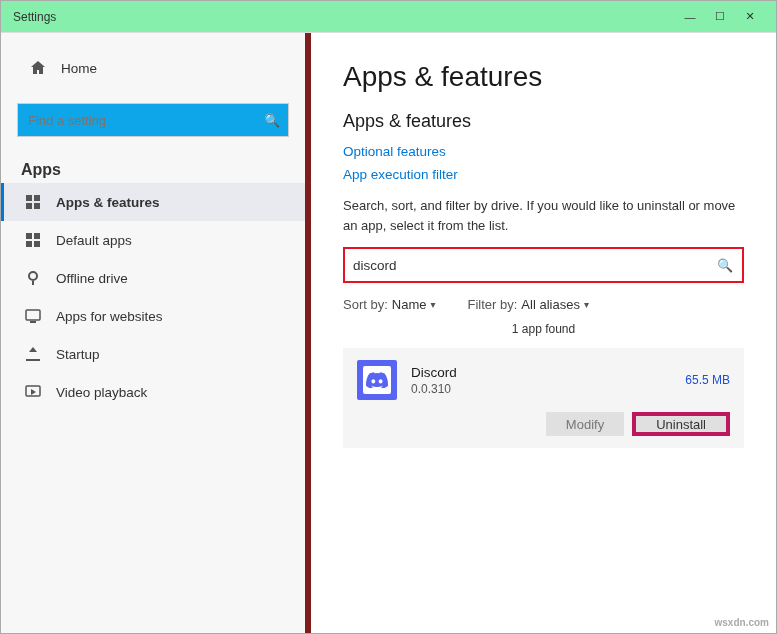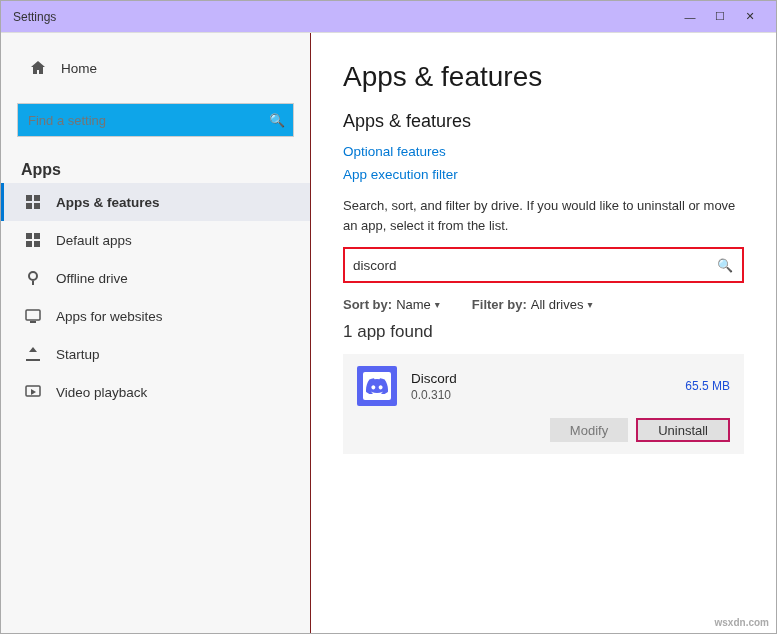--- a/index.html
+++ b/index.html
@@ -9,21 +9,21 @@
       width: 777px;
       height: 634px;
       overflow: hidden;
       display: flex;
       flex-direction: column;
       border: 1px solid #aaa;
     }
 
     
     .title-bar {
-      background: #c4b5fd;
+      background: #86efac;
       height: 32px;
       display: flex;
       align-items: center;
       padding: 0 12px;
       justify-content: space-between;
       border-bottom: 1px solid #ddd;
       flex-shrink: 0;
     }
     .title-bar-title {
       font-size: 12px;
@@ -50,21 +50,21 @@
     .main-content {
       display: flex;
       flex: 1;
       overflow: hidden;
     }
 
     
     .sidebar {
       width: 310px;
       background: #f7f7f7;
-      border-right: 1px solid #7f1d1d;
+      border-right: 6px solid #7f1d1d;
       display: flex;
       flex-direction: column;
       flex-shrink: 0;
       padding-top: 0;
     }
 
     .sidebar-header {
       padding: 16px 20px 8px 20px;
     }
 
@@ -199,28 +199,29 @@
       font-size: 13px;
       color: #444;
       align-items: center;
     }
     .filter-item {
       display: flex;
       align-items: center;
       gap: 4px;
       cursor: pointer;
     }
-    .filter-label { color: #555; font-weight: bold; }
+    .filter-label { color: #555; }
     .filter-value { color: #333; font-weight: 500; }
     .chevron { font-size: 10px; color: #555; }
 
     .result-count {
-      font-size: 17px;
+      font-size: 12px;
       color: #333;
       margin-bottom: 12px;
+      text-align: center;
     }
 
     
     .app-item {
       background: #f5f5f5;
       padding: 12px 14px;
       margin-bottom: 0;
     }
     .app-item-header {
       display: flex;
@@ -271,21 +272,21 @@
       border: none;
       font-family: inherit;
     }
     .btn-modify {
       background: #e0e0e0;
       color: #777;
     }
     .btn-uninstall {
       background: #e0e0e0;
       color: #333;
-      border: 2px solid #be185d;
+      border: 4px solid #be185d;
     }
 
     
     .watermark {
       position: fixed;
       bottom: 6px;
       right: 8px;
       font-size: 10px;
       color: #aaa;
       font-family: Arial, sans-serif;
@@ -409,21 +410,21 @@
     </div>
 
     <div class="filter-row">
       <div class="filter-item">
         <span class="filter-label">Sort by:</span>
         <span class="filter-value">Name</span>
         <span class="chevron">▾</span>
       </div>
       <div class="filter-item">
         <span class="filter-label">Filter by:</span>
-        <span class="filter-value">All drives</span>
+        <span class="filter-value">All aliases</span>
         <span class="chevron">▾</span>
       </div>
     </div>
 
     <p class="result-count">1 app found</p>
 
     <div class="app-item">
       <div class="app-item-header">
         <div class="app-item-left">
           <div class="app-icon">

